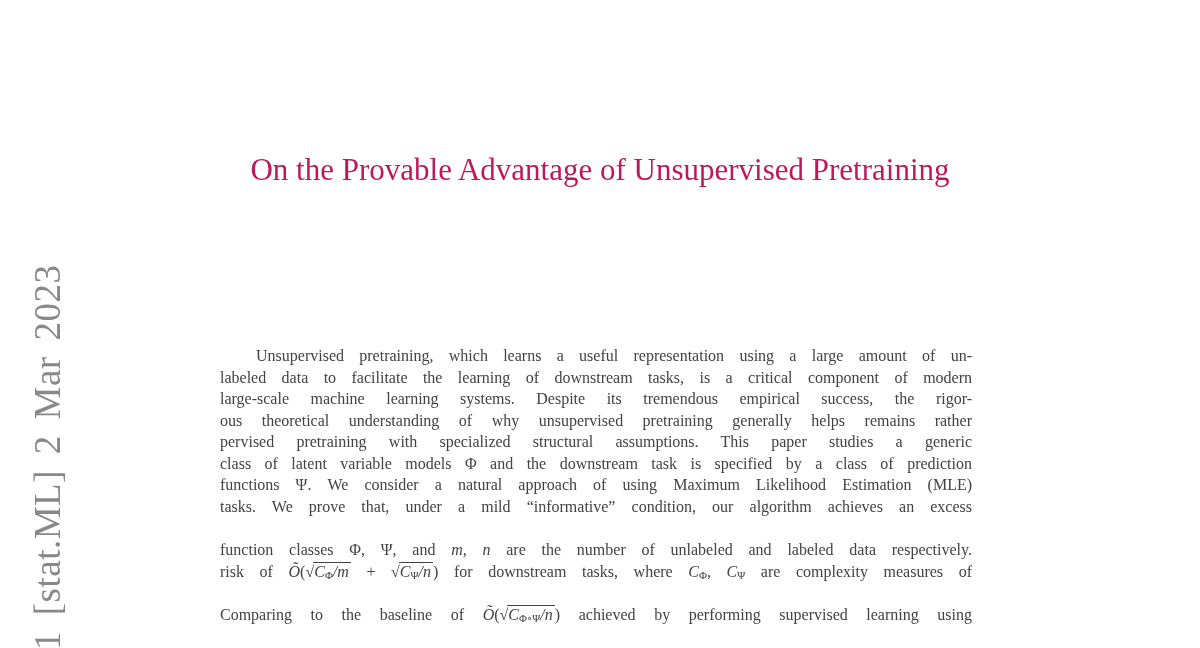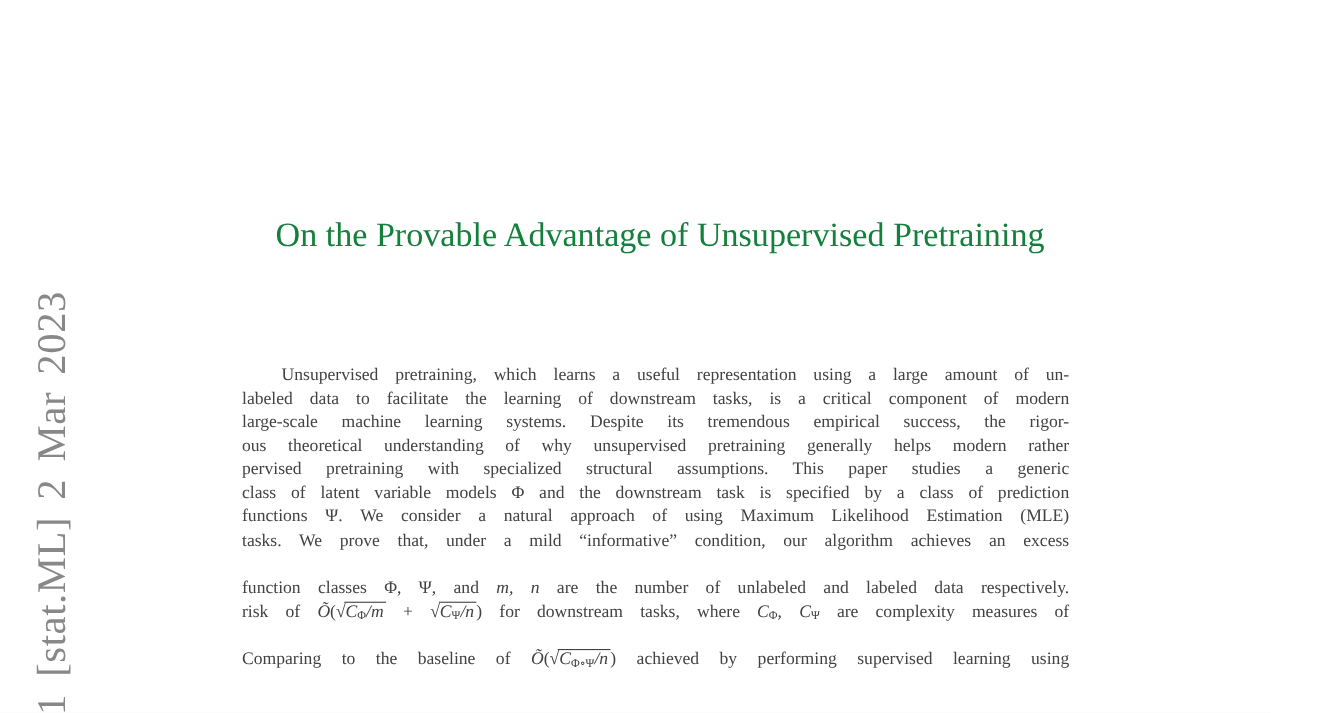--- a/index.html
+++ b/index.html
@@ -47,21 +47,21 @@
   }
   .abs-head{
     position:absolute;
     top:314px;left:220px;width:752px;
     text-align:center;
     font-weight:700;
     font-size:17.5px;
   }
   .abs-body{
     position:absolute;
-    top:330px;left:220px;width:752px;
+    top:345px;left:220px;width:752px;
     font-size:16px;
   }
   .line{
     height:21.55px;
     line-height:21.55px;
     text-align:justify;
     text-align-last:justify;
     white-space:normal;
     overflow:visible;
   }
@@ -77,29 +77,29 @@
     margin-top:45px;
   }
 </style>
 </head>
 <body>
 
 <div class="page" style="background: rgb(255, 255, 255); color: rgb(66, 66, 66);">
 
   <div class="watermark" style="color: rgb(136, 136, 136);">1 [stat.ML] 2 Mar 2023</div>
 
-  <h1 class="title" style="color: #15803d; margin-top: 44px;">On the Provable Advantage of Unsupervised Pretraining</h1>
+  <h1 class="title" style="color: #be185d;">On the Provable Advantage of Unsupervised Pretraining</h1>
 
 
 
   <div class="abs-body" id="abstract-lines">
       <div class="line first"><span>Unsupervised pretraining, which learns a useful representation using a large amount of un-</span></div>
       <div class="line"><span>labeled data to facilitate the learning of downstream tasks, is a critical component of modern</span></div>
       <div class="line"><span>large-scale machine learning systems. Despite its tremendous empirical success, the rigor-</span></div>
-      <div class="line"><span>ous theoretical understanding of why unsupervised pretraining generally helps modern rather</span></div>
+      <div class="line"><span>ous theoretical understanding of why unsupervised pretraining generally helps remains rather</span></div>
       <div class="line"><span>pervised pretraining with specialized structural assumptions. This paper studies a generic</span></div>
       <div class="line"><span>class of latent variable models Φ and the downstream task is specified by a class of prediction</span></div>
       <div class="line"><span>functions Ψ. We consider a natural approach of using Maximum Likelihood Estimation (MLE)</span></div>
       <div class="line"><span>tasks. We prove that, under a mild “informative” condition, our algorithm achieves an excess</span></div>
       <div class="line"><span>risk of </span><span class="it">Õ</span><span>(</span><span class="sqrt"><span class="rad">√</span><span class="bar"><span class="it">C</span><span class="msub">Φ</span><span class="it">/m</span></span></span><span> + </span><span class="sqrt"><span class="rad">√</span><span class="bar"><span class="it">C</span><span class="msub">Ψ</span><span class="it">/n</span></span></span><span>) for downstream tasks, where </span><span class="it">C</span><span class="msub">Φ</span><span>, </span><span class="it">C</span><span class="msub">Ψ</span><span> are complexity measures of</span></div>
       <div class="line"><span>function classes Φ, Ψ, and </span><span class="it">m, n</span><span> are the number of unlabeled and labeled data respectively.</span></div>
       <div class="line"><span>Comparing to the baseline of </span><span class="it">Õ</span><span>(</span><span class="sqrt"><span class="rad">√</span><span class="bar"><span class="it">C</span><span class="msub">Φ∘Ψ</span><span class="it">/n</span></span></span><span>) achieved by performing supervised learning using</span></div>
     </div>
 
 </div>

